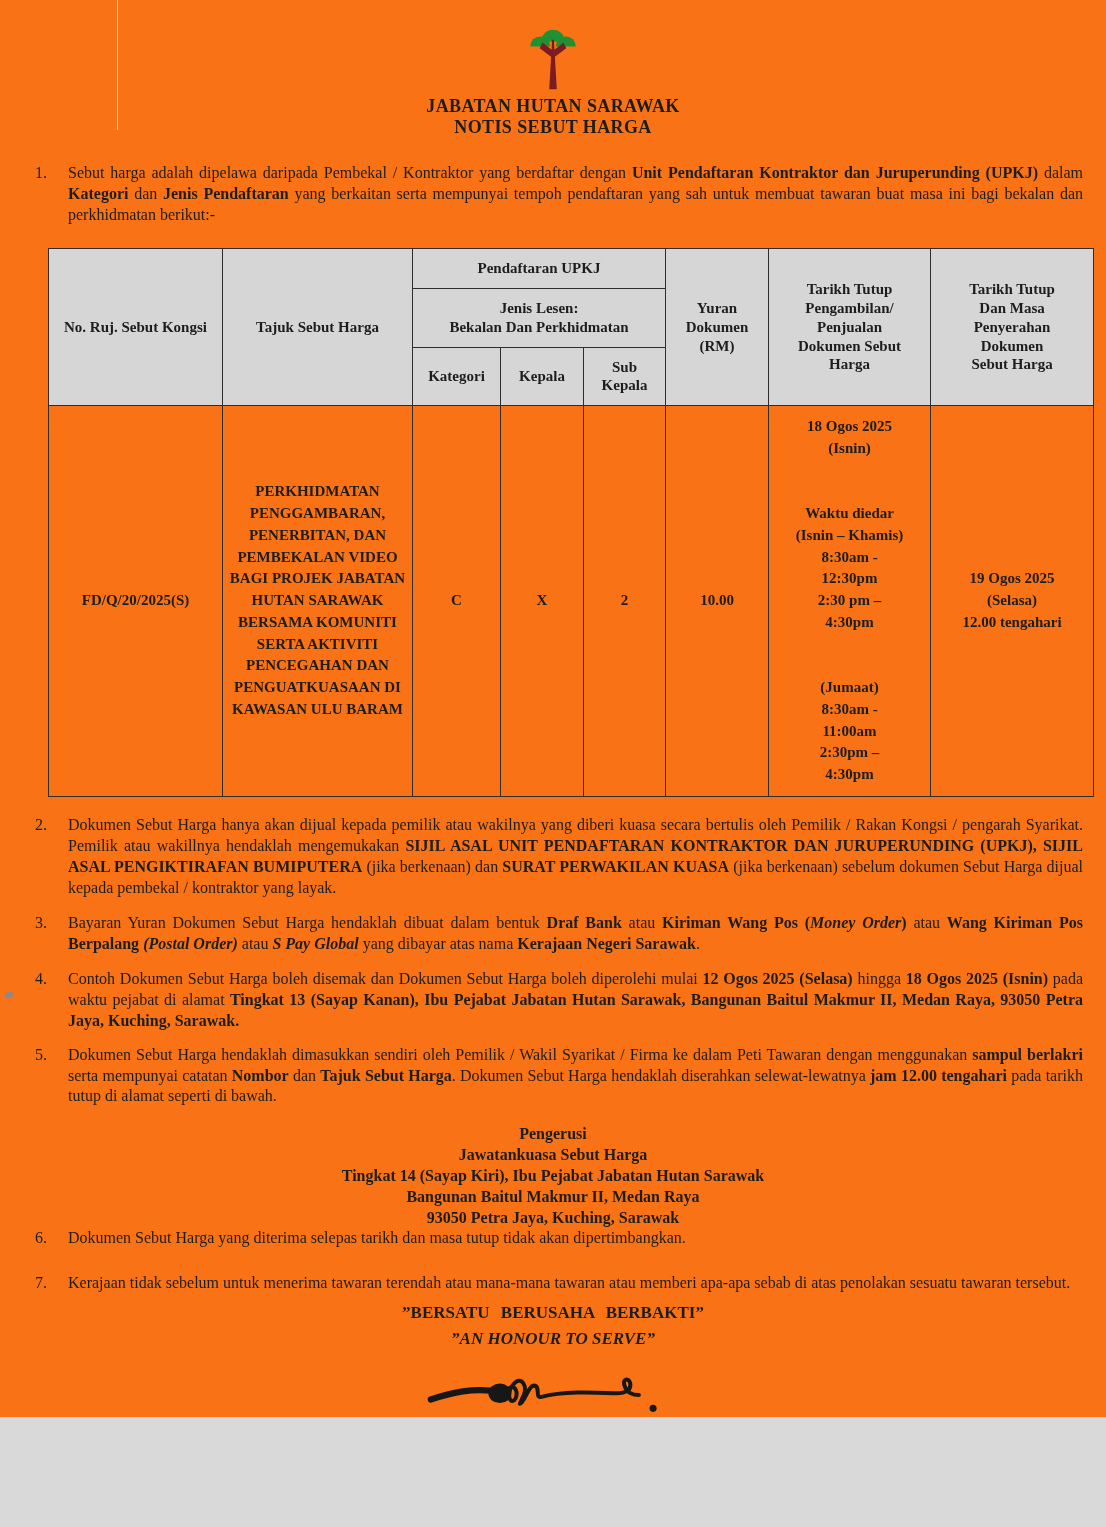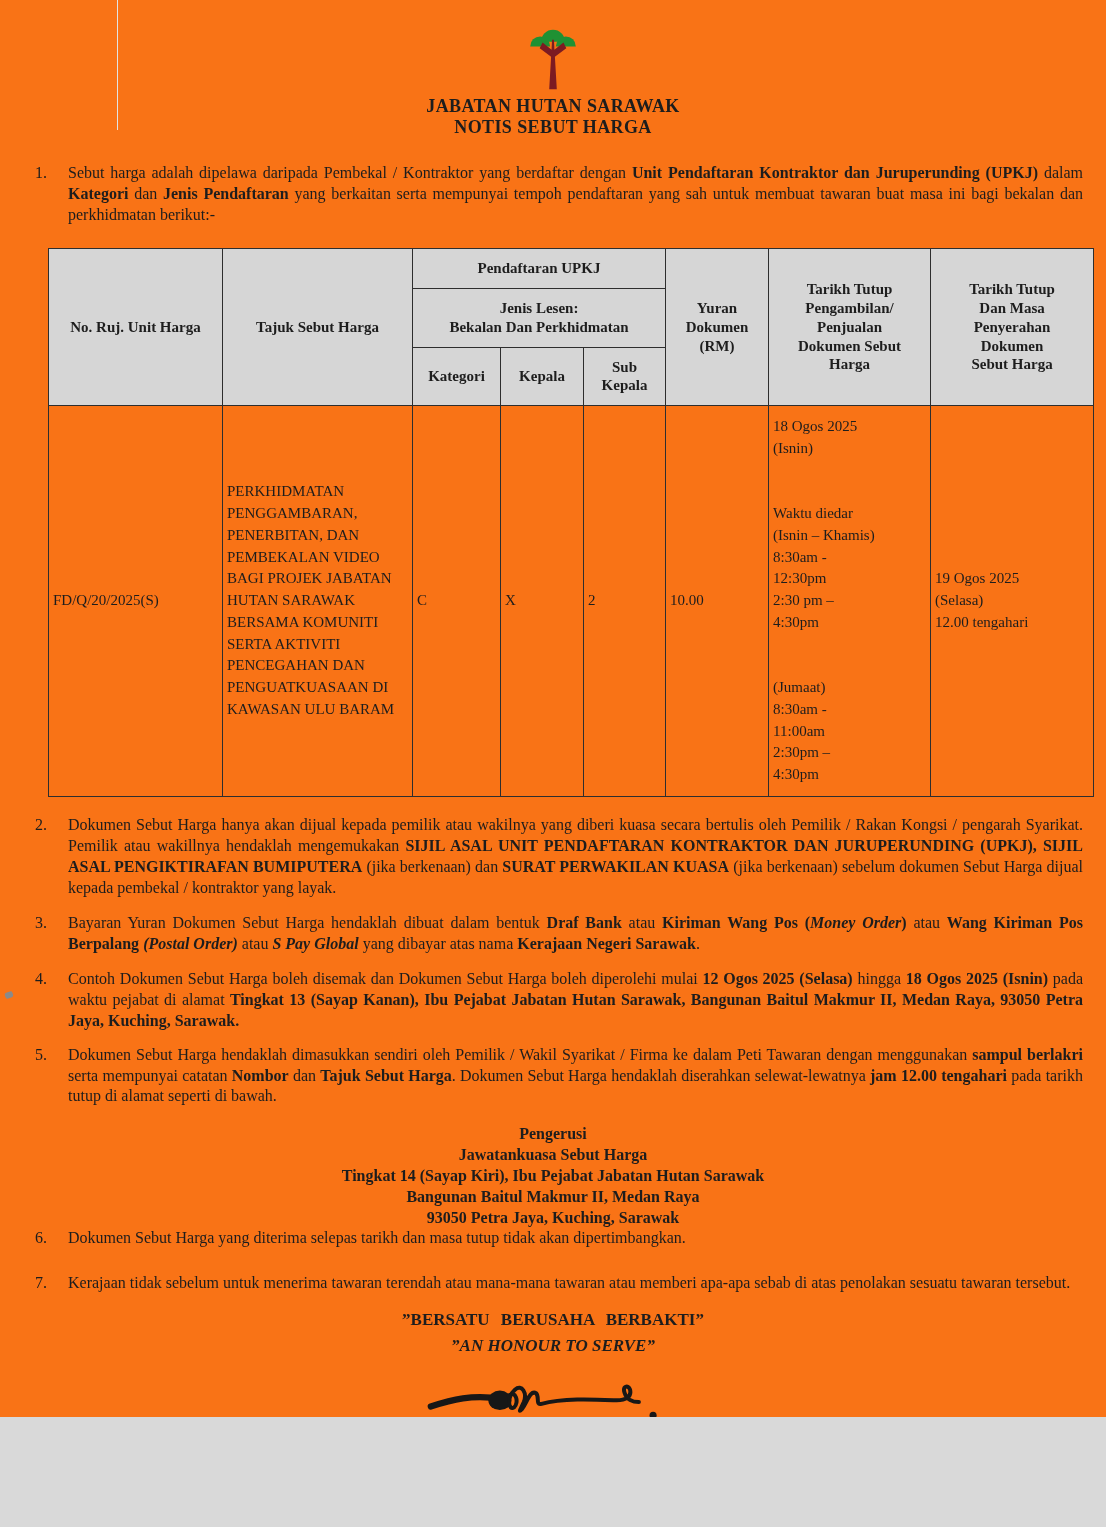--- a/index.html
+++ b/index.html
@@ -21,28 +21,28 @@
   
   .para { display:flex; align-items:flex-start; font-size:16px; line-height:1.31; }
   .para .no { flex:0 0 33px; margin-left:23px; }
   .para .txt { flex:1; padding-right:11px; text-align:justify; }
   .para .txt.left { text-align:left; }
 
   
   table.quote { border-collapse:collapse; table-layout:fixed; margin:22px 0 0 36px; width:1045px; }
   table.quote th, table.quote td { border:1.6px solid #2e2e2e; font-size:15px; padding:10px 4px; }
   table.quote th { background:#d6d6d6; font-weight:bold; text-align:center; vertical-align:middle; line-height:1.25; }
-  table.quote td { font-weight:normal; text-align:left; vertical-align:middle; line-height:1.45; }
+  table.quote td { font-weight:bold; text-align:center; vertical-align:middle; line-height:1.45; }
   .r1 { height:40px; } .r2 { height:46px; } .r3 { height:40px; }
   .body-row { height:290px; }
   td.times { font-size:15px; line-height:1.4; }
 
   
   .addr { text-align:center; font-weight:bold; font-size:16px; line-height:1.3; margin-top:17px; }
-  .motto { text-align:center; font-weight:bold; font-size:17px; line-height:1.5; margin-top:13px; }
+  .motto { text-align:center; font-weight:bold; font-size:17px; line-height:1.5; margin-top:6px; }
   .motto .l1 { word-spacing:7px; }
   .motto .l2 { font-style:italic; }
   .sig-wrap { text-align:center; margin-top:6px; }
   .name-block { text-align:center; font-weight:bold; font-size:17px; line-height:1.22; }
 
   
   .date-row { margin:18px 0 0 65px; font-size:18px; display:flex; align-items:center; }
   .stamp {
     font-family:"DejaVu Sans", sans-serif; font-weight:bold; font-size:21px;
     letter-spacing:3px; word-spacing:11px; margin-left:26px; transform:skewX(-1deg);
@@ -89,21 +89,21 @@
           <col style="width:190px">
           <col style="width:88px">
           <col style="width:83px">
         <col style="width:82px">
           <col style="width:103px">
           <col style="width:162px">
           <col style="width:163px">
       </colgroup>
       <tbody>
           <tr class="r1">
-        <th rowspan="3">No. Ruj. Unit Harga</th>
+        <th rowspan="3">No. Ruj. Sebut Kongsi</th>
         <th rowspan="3">Tajuk Sebut Harga</th>
         <th colspan="3">Pendaftaran UPKJ</th>
         <th rowspan="3">Yuran<br>Dokumen<br>(RM)</th>
         <th rowspan="3">Tarikh Tutup<br>Pengambilan/<br>Penjualan<br>Dokumen Sebut<br>Harga</th>
         <th rowspan="3">Tarikh Tutup<br>Dan Masa<br>Penyerahan<br>Dokumen<br>Sebut Harga</th>
       </tr>
       <tr class="r2">
         <th colspan="3">Jenis Lesen:<br>Bekalan Dan Perkhidmatan</th>
       </tr>
       <tr class="r3">

